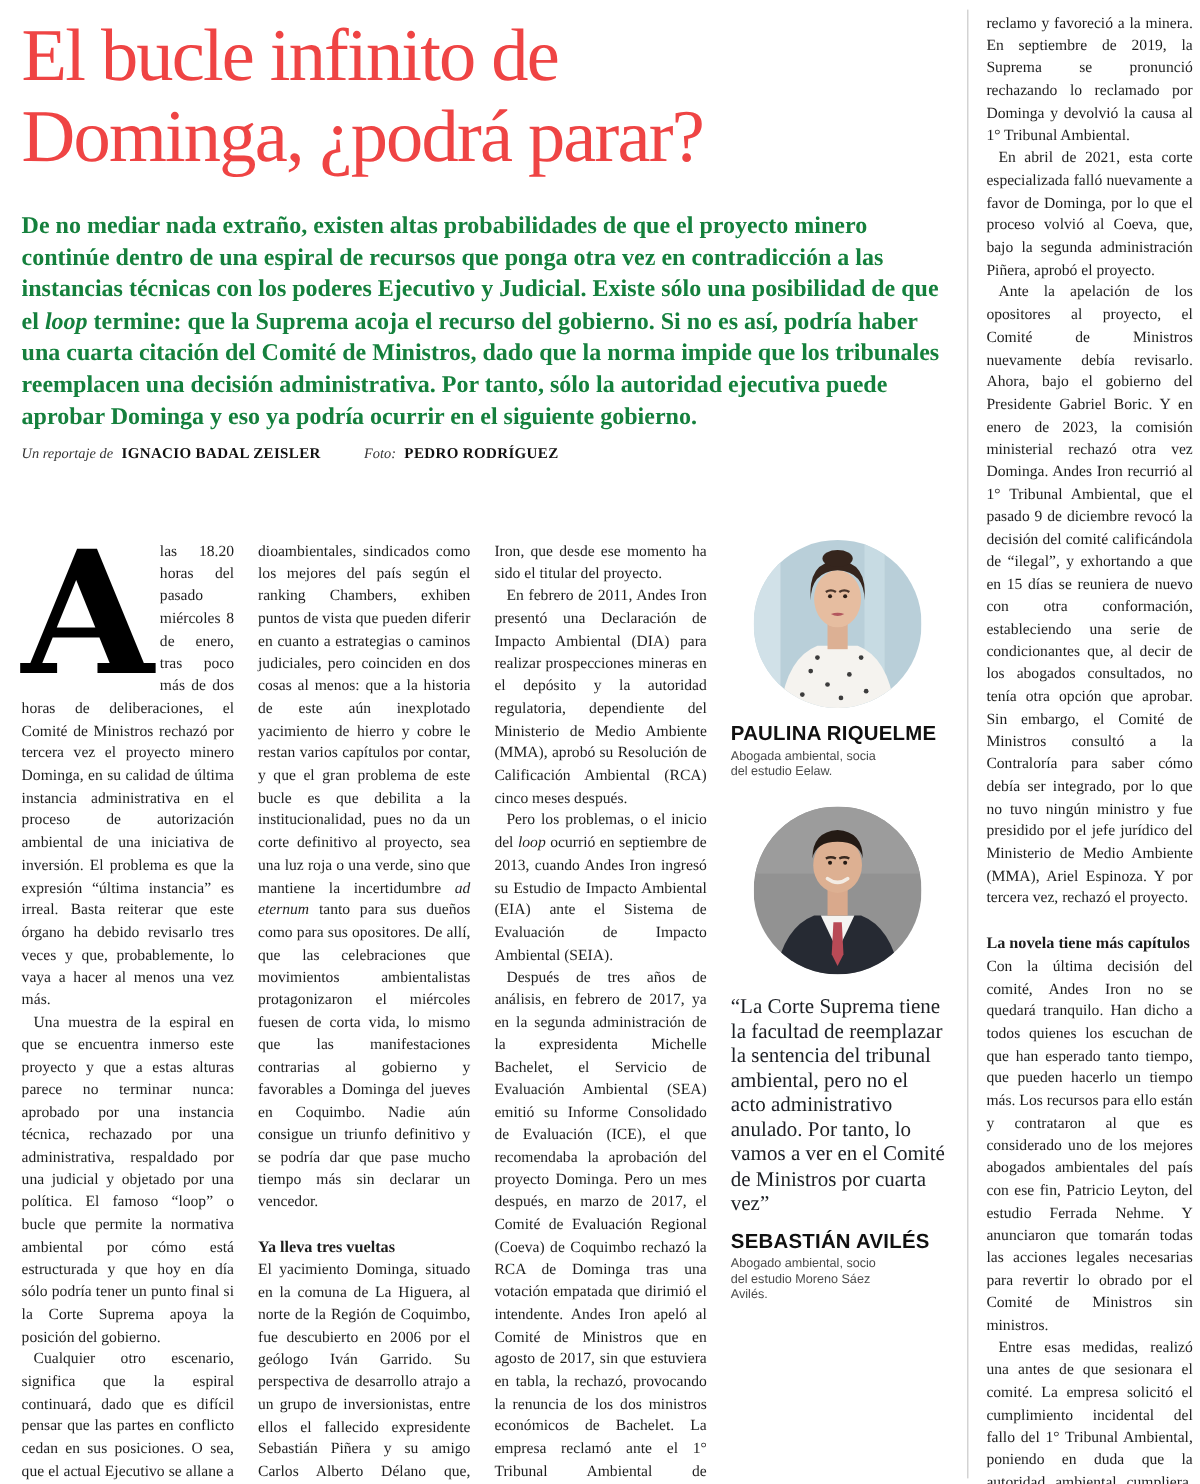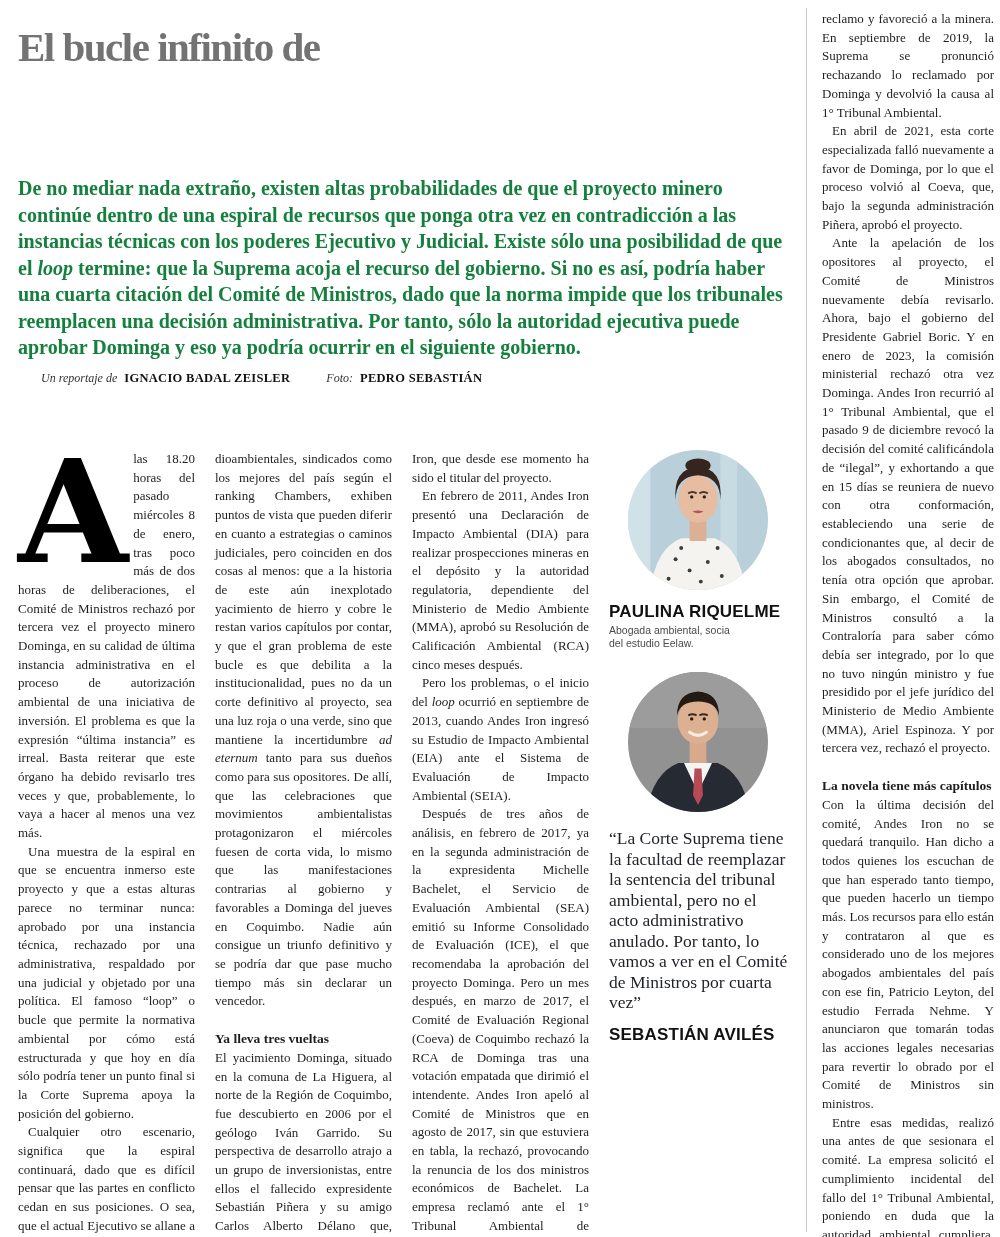--- a/index.html
+++ b/index.html
@@ -1,25 +1,25 @@
 <!DOCTYPE html>
 <html lang="es"><head>
 <meta charset="utf-8">
 <style>
   html,body{margin:0;padding:0;background:#ffffff;}
   .page{position:relative;width:1000px;height:1237px;background:#ffffff;overflow:hidden;
         font-family:"Liberation Serif",serif;color:#1b1b1b;}
   
   .headline{position:absolute;left:18px;top:14px;width:780px;margin:0;
-            font-family:"Liberation Serif",serif;font-weight:bold;color:#737373;
-            font-size:41px;line-height:67px;letter-spacing:-1.5px;}
+            font-family:"Liberation Serif",serif;font-weight:normal;color:#ef4444;
+            font-size:62px;line-height:67px;letter-spacing:-1.5px;}
   .lede{position:absolute;left:18px;top:175px;width:768px;margin:0;
         font-size:20px;line-height:26.5px;font-weight:bold;color:#15803d;text-align:left;}
   .byline{position:absolute;left:18px;top:371px;display:flex;gap:7px;align-items:baseline;
-          font-size:12.5px;margin-left:23px;}
+          font-size:12.5px;}
   .byline .lbl{font-style:italic;color:#333;font-size:12px;}
   .byline .who{font-weight:bold;letter-spacing:.3px;color:#111;}
   .byline .gap{width:22px;}
   
   .col{position:absolute;top:450px;width:177px;font-size:13px;line-height:18.7px;
        text-align:justify;hyphens:auto;-webkit-hyphens:auto;color:#1e1e1e;}
   .col p{margin:0;}
   .col .para{text-indent:10px;}
   .col .flow{text-indent:0;}
   .col .subhead{font-size:13.5px;font-weight:bold;margin:19px 0 0 0;text-align:left;text-indent:0;}
@@ -41,30 +41,30 @@
               font-size:10.5px;line-height:13px;color:#4a4a4a;}
   
   .vrule{position:absolute;left:806px;top:8px;width:1px;height:1224px;background:#c9c9c9;}
   em{font-style:italic;}
 </style>
 </head>
 <body>
 
 <div class="page">
 
-  <h1 class="headline"><span>El bucle infinito de</span><br></h1>
+  <h1 class="headline"><span>El bucle infinito de</span><br><span>Dominga, ¿podrá parar?</span></h1>
 
   <p class="lede">De no mediar nada extraño, existen altas probabilidades de que el proyecto minero continúe dentro de una espiral de recursos que ponga otra vez en contradicción a las instancias técnicas con los poderes Ejecutivo y Judicial. Existe sólo una posibilidad de que el <em>loop</em> termine: que la Suprema acoja el recurso del gobierno. Si no es así, podría haber una cuarta citación del Comité de Ministros, dado que la norma impide que los tribunales reemplacen una decisión administrativa. Por tanto, sólo la autoridad ejecutiva puede aprobar Dominga y eso ya podría ocurrir en el siguiente gobierno.</p>
 
   <div class="byline">
     <span class="lbl">Un reportaje de</span>
     <span class="who">IGNACIO BADAL ZEISLER</span>
     <span class="gap"></span>
     <span class="lbl">Foto:</span>
-    <span class="who">PEDRO SEBASTIÁN</span>
+    <span class="who">PEDRO RODRÍGUEZ</span>
   </div>
 
   <div class="col col1">
       <p class="flow"><span class="dropcap">A</span>las 18.20 horas del pasado miércoles 8 de enero, tras poco más de dos horas de deliberaciones, el Comité de Ministros rechazó por tercera vez el proyecto minero Dominga, en su calidad de última instancia administrativa en el proceso de autorización ambiental de una iniciativa de inversión. El problema es que la expresión “última instancia” es irreal. Basta reiterar que este órgano ha debido revisarlo tres veces y que, probablemente, lo vaya a hacer al menos una vez más.</p>
       <p class="para">Una muestra de la espiral en que se encuentra inmerso este proyecto y que a estas alturas parece no terminar nunca: aprobado por una instancia técnica, rechazado por una administrativa, respaldado por una judicial y objetado por una política. El famoso “loop” o bucle que permite la normativa ambiental por cómo está estructurada y que hoy en día sólo podría tener un punto final si la Corte Suprema apoya la posición del gobierno.</p>
       <p class="para">Cualquier otro escenario, significa que la espiral continuará, dado que es difícil pensar que las partes en conflicto cedan en sus posiciones. O sea, que el actual Ejecutivo se allane a darle luz verde al proyecto o que Andes Iron, la compañía controlada por la familia Délano Méndez, que pretende desarrollar Dominga, cese en su intención de sacarlo adelante.</p>
     </div>
   <div class="col col2">
       <p class="flow">dioambientales, sindicados como los mejores del país según el ranking Chambers, exhiben puntos de vista que pueden diferir en cuanto a estrategias o caminos judiciales, pero coinciden en dos cosas al menos: que a la historia de este aún inexplotado yacimiento de hierro y cobre le restan varios capítulos por contar, y que el gran problema de este bucle es que debilita a la institucionalidad, pues no da un corte definitivo al proyecto, sea una luz roja o una verde, sino que mantiene la incertidumbre <em>ad eternum</em> tanto para sus dueños como para sus opositores. De allí, que las celebraciones que movimientos ambientalistas protagonizaron el miércoles fuesen de corta vida, lo mismo que las manifestaciones contrarias al gobierno y favorables a Dominga del jueves en Coquimbo. Nadie aún consigue un triunfo definitivo y se podría dar que pase mucho tiempo más sin declarar un vencedor.</p>
       <h3 class="subhead">Ya lleva tres vueltas</h3>
@@ -121,20 +121,21 @@
         <path d="M35,31 Q35,15 50,14 Q65,15 65,31 Q63,21 50,21 Q37,21 35,31 Z" fill="#241a14"></path>
         <path d="M43,31 q3,-1.5 6,0 M51,31 q3,-1.5 6,0" stroke="#3a2a20" stroke-width="1.4" fill="none"></path>
         <circle cx="45.5" cy="33.5" r="1.2" fill="#241a14"></circle>
           <circle cx="54.5" cy="33.5" r="1.2" fill="#241a14"></circle>
         <path d="M44,43 Q50,47.5 56,43" stroke="#f3ece4" stroke-width="2.2" fill="none" stroke-linecap="round"></path>
       </svg>
     </span>
 
     <blockquote class="quote-text">“La Corte Suprema tiene la facultad de reemplazar la sentencia del tribunal ambiental, pero no el acto administrativo anulado. Por tanto, lo vamos a ver en el Comité de Ministros por cuarta vez”</blockquote>
     <div class="quote-name">SEBASTIÁN AVILÉS</div>
+    <div class="quote-role">Abogado ambiental, socio del estudio Moreno Sáez Avilés.</div>
   </div>
 
   <div class="vrule"></div>
 
   <div class="col col5">
       <p class="flow">reclamo y favoreció a la minera. En septiembre de 2019, la Suprema se pronunció rechazando lo reclamado por Dominga y devolvió la causa al 1° Tribunal Ambiental.</p>
       <p class="para">En abril de 2021, esta corte especializada falló nuevamente a favor de Dominga, por lo que el proceso volvió al Coeva, que, bajo la segunda administración Piñera, aprobó el proyecto.</p>
       <p class="para">Ante la apelación de los opositores al proyecto, el Comité de Ministros nuevamente debía revisarlo. Ahora, bajo el gobierno del Presidente Gabriel Boric. Y en enero de 2023, la comisión ministerial rechazó otra vez Dominga. Andes Iron recurrió al 1° Tribunal Ambiental, que el pasado 9 de diciembre revocó la decisión del comité calificándola de “ilegal”, y exhortando a que en 15 días se reuniera de nuevo con otra conformación, estableciendo una serie de condicionantes que, al decir de los abogados consultados, no tenía otra opción que aprobar. Sin embargo, el Comité de Ministros consultó a la Contraloría para saber cómo debía ser integrado, por lo que no tuvo ningún ministro y fue presidido por el jefe jurídico del Ministerio de Medio Ambiente (MMA), Ariel Espinoza. Y por tercera vez, rechazó el proyecto.</p>
       <h3 class="subhead">La novela tiene más capítulos</h3>
       <p class="flow">Con la última decisión del comité, Andes Iron no se quedará tranquilo. Han dicho a todos quienes los escuchan de que han esperado tanto tiempo, que pueden hacerlo un tiempo más. Los recursos para ello están y contrataron al que es considerado uno de los mejores abogados ambientales del país con ese fin, Patricio Leyton, del estudio Ferrada Nehme. Y anunciaron que tomarán todas las acciones legales necesarias para revertir lo obrado por el Comité de Ministros sin ministros.</p>

